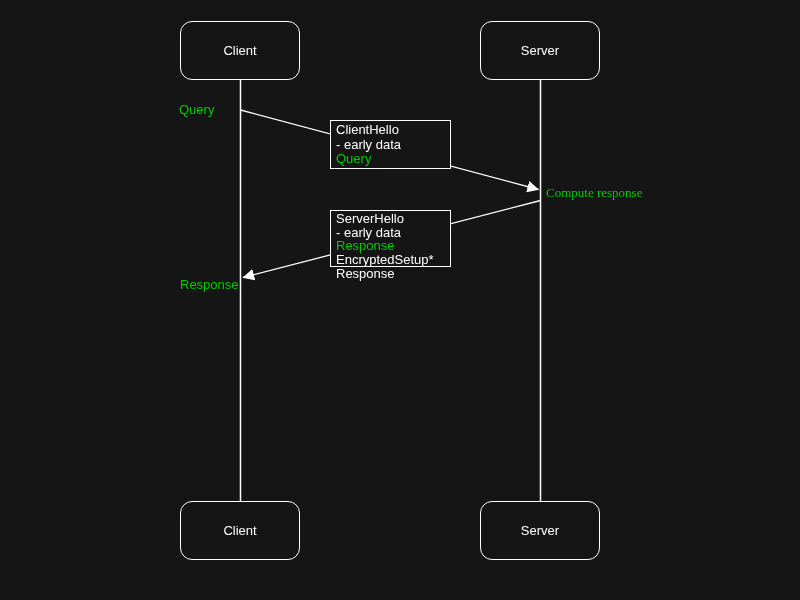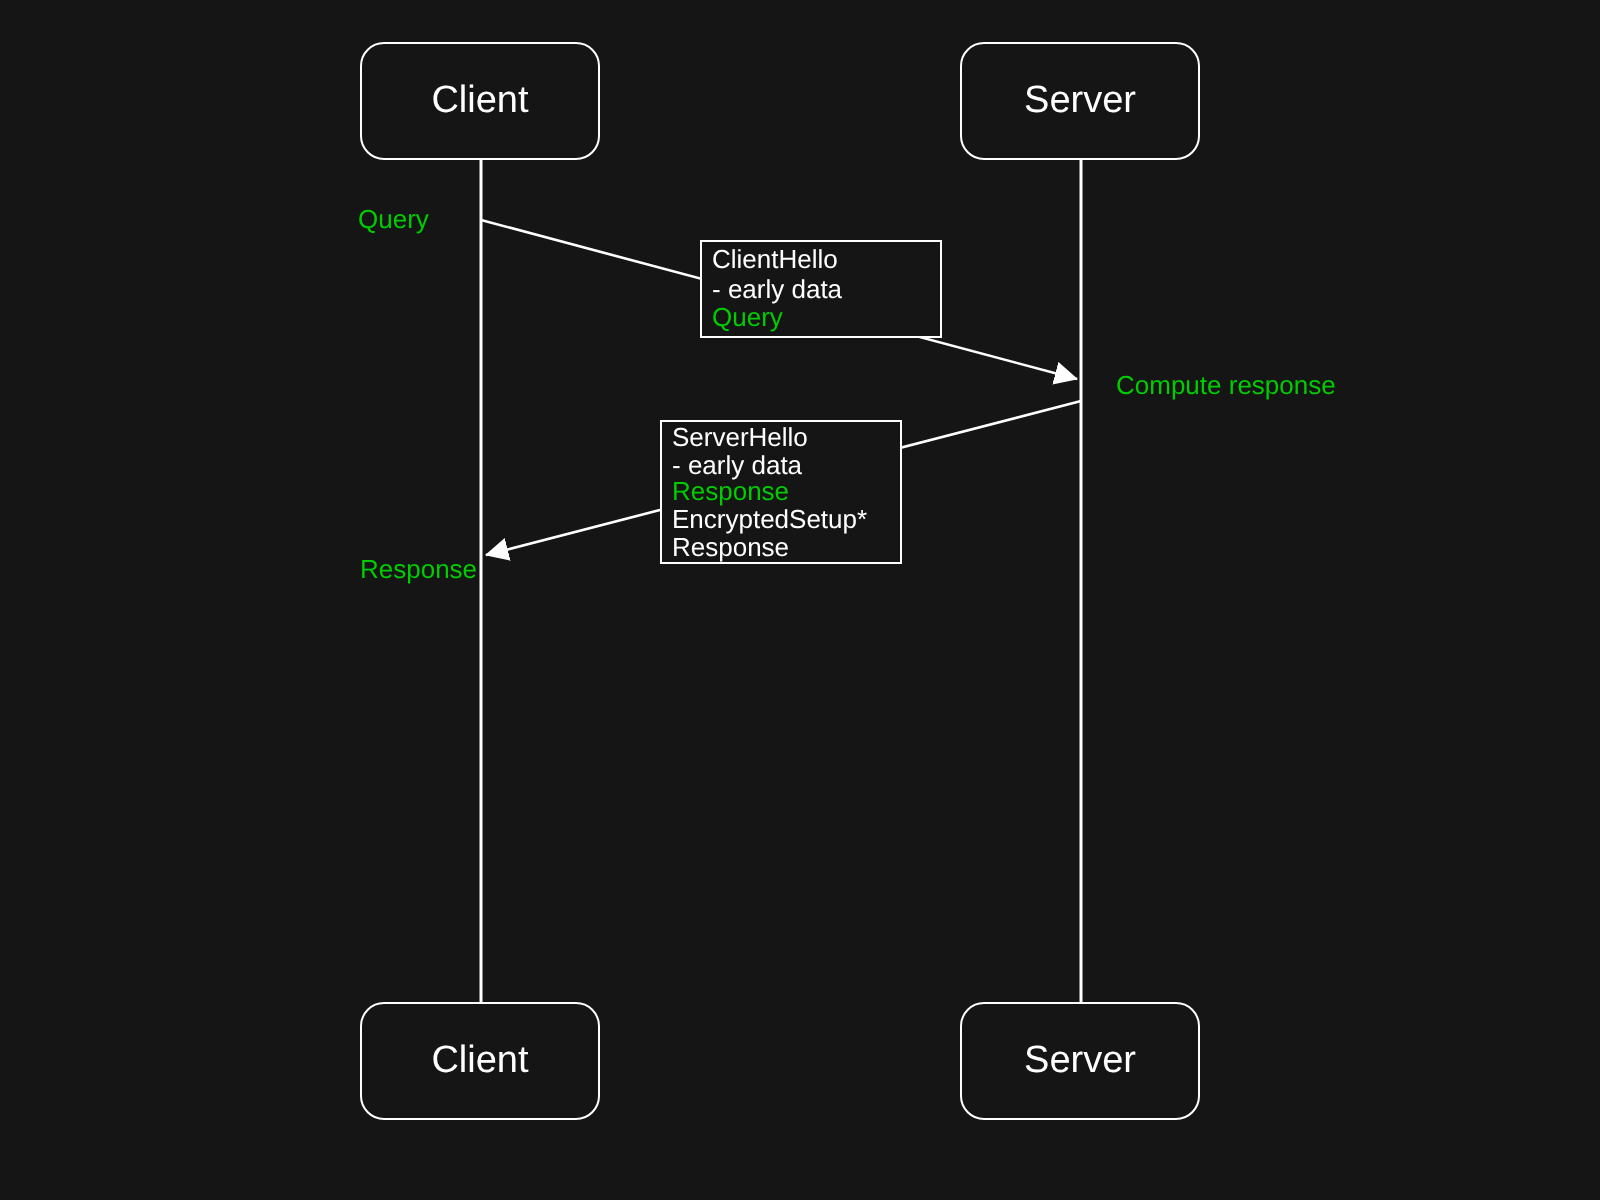--- a/index.html
+++ b/index.html
@@ -30,48 +30,48 @@
     position: absolute;
     width: 120px;
     height: 59px;
     border: 1.5px solid var(--line);
     border-radius: 12px;
     background: var(--background);
     display: flex;
     align-items: center;
     justify-content: center;
     color: var(--text);
-    font-size: 19px;
+    font-size: 13px;
   }
   .node-client-top  { left: 180px; top: 21px; }
   .node-server-top  { left: 480px; top: 21px; }
   .node-client-bottom { left: 180px; top: 501px; }
   .node-server-bottom { left: 480px; top: 501px; }
   .msg-box {
     position: absolute;
     width: 121px;
     border: 1px solid var(--line);
     background: var(--background);
     color: var(--text);
     font-size: 13px;
     line-height: 14.6px;
     padding: 2px 5px 1px 5px;
   }
-  .msg-box-client-hello { left: 330px; top: 120px; height: 49px; margin-left: 20px; }
-  .msg-box-server-hello { left: 330px; top: 210px; height: 72px; line-height: 13.7px; padding-top: 1px; }
+  .msg-box-client-hello { left: 330px; top: 120px; height: 49px; }
+  .msg-box-server-hello { left: 330px; top: 210px; height: 57px; line-height: 13.7px; padding-top: 1px; }
   .msg-line { white-space: nowrap; }
   .green { color: var(--accent-green); }
   .annotation {
     position: absolute;
     color: var(--accent-green);
     font-size: 13px;
     white-space: nowrap;
   }
   .annotation-query { left: 179px; top: 102px; }
-  .annotation-compute { left: 558px; top: 185px; }
+  .annotation-compute { left: 546px; top: 185px; font-family: Liberation Serif, serif; }
   .annotation-response { left: 180px; top: 277px; }
 </style>
 </head>
 <body>
 
 <div class="stage">
 
   <svg class="svg-layer" width="800" height="600" viewBox="0 0 800 600" xmlns="http://www.w3.org/2000/svg">
     <defs>
       <marker id="arrow" markerWidth="10" markerHeight="10" refX="8.6" refY="4.5" orient="auto" markerUnits="strokeWidth">

